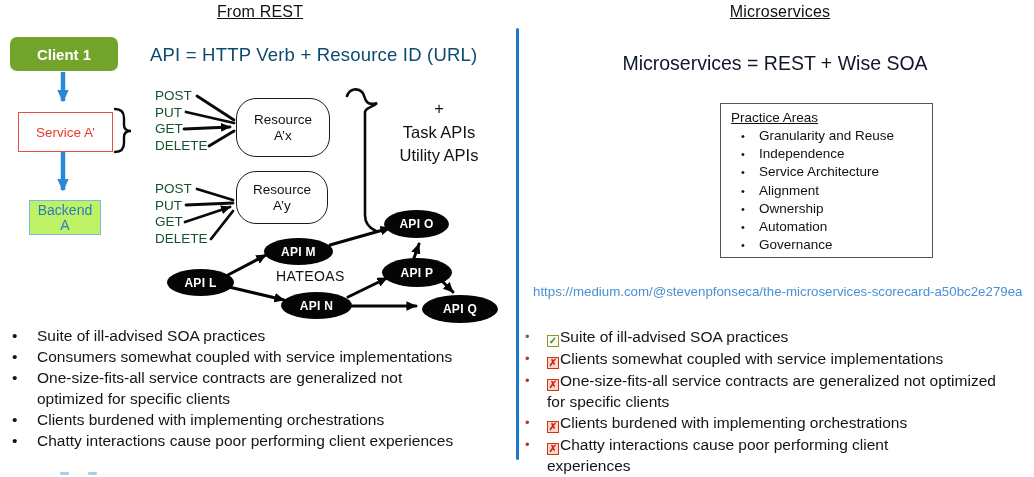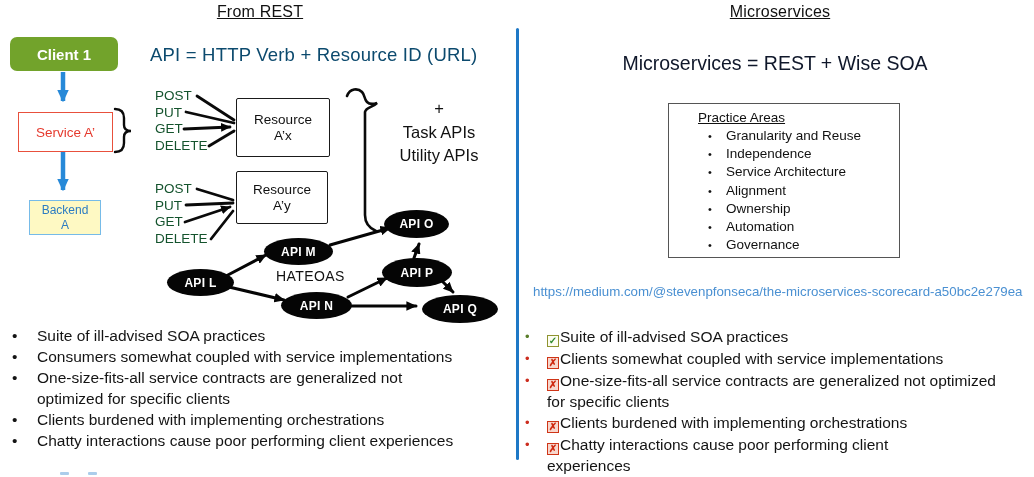--- a/index.html
+++ b/index.html
@@ -12,29 +12,29 @@
   
   .panel-title{font-size:16px;text-align:center;text-decoration:underline;letter-spacing:.2px;color:#111;}
   .formula{font-size:18.5px;color:#0c4a6e;letter-spacing:.2px;}
   .formula-right{font-size:19.5px;text-align:center;color:#0f172a;}
 
   
   .client-box{left:10px;top:37px;width:108px;height:34px;background:#72a32b;border-radius:7px;
               display:flex;align-items:center;justify-content:center;color:#fff;font-weight:bold;font-size:15px;}
   .service-box{left:18px;top:112px;width:93px;height:38px;border:1.5px solid #e8503c;background:#fff;
                display:flex;align-items:center;justify-content:center;color:#e53a2e;font-size:13.5px;}
-  .backend-box{left:29px;top:200px;width:70px;height:33px;border:1.5px solid #76bbe8;background:#fef9c3;
-               display:flex;align-items:center;justify-content:center;color:#2c7cc2;font-size:12px;
+  .backend-box{left:29px;top:200px;width:70px;height:33px;border:1.5px solid #76bbe8;background:#bef264;
+               display:flex;align-items:center;justify-content:center;color:#2c7cc2;font-size:14px;
                text-align:center;line-height:15px;white-space:pre-wrap;}
 
   
   .verbs{font-size:13.5px;line-height:16.5px;color:#14532d;}
 
   
-  .res-box{border:1.5px solid #1a1a1a;border-radius:2px;background:#fff;display:flex;align-items:center;
+  .res-box{border:1.5px solid #1a1a1a;border-radius:20px;background:#fff;display:flex;align-items:center;
            justify-content:center;text-align:center;font-size:13.5px;line-height:16px;white-space:pre-wrap;color:#111;}
 
   
   .entity-block{left:383px;top:97px;width:112px;text-align:center;font-size:16.5px;line-height:23.5px;color:#111;}
 
   .hateoas{left:276px;top:268px;font-size:14px;letter-spacing:.4px;color:#111;}
 
   
   .node{background:#050505;border-radius:50%;color:#fff;font-weight:bold;font-size:12px;
         display:flex;align-items:center;justify-content:center;letter-spacing:.3px;}
@@ -48,22 +48,22 @@
   .dot-green{color:#5a7d2a;}
   .dot-red{color:#cc2d1f;}
 
   
   .cb{display:inline-block;width:12px;height:12px;border:1.5px solid;box-sizing:border-box;
       font-size:10px;line-height:9px;text-align:center;font-weight:bold;margin-right:1px;vertical-align:-1.5px;}
   .cb-pass{border-color:#8f9430;color:#2f8a2f;background:#fdfdf2;}
   .cb-fail{border-color:#cf3517;color:#cf2a10;background:#f7d7cd;}
 
   
-  .practice-box{left:668px;top:103px;width:211px;height:153px;border:1.5px solid #555;background:#fff;
-                font-size:13.5px;color:#111;padding-left:19px;}
+  .practice-box{left:720px;top:103px;width:211px;height:153px;border:1.5px solid #555;background:#fff;
+                font-size:13.5px;color:#111;}
   .practice-heading{margin:6px 0 2px 10px;text-decoration:underline;}
   .prow{display:flex;margin-left:20px;line-height:18.2px;}
   .pdot{width:18px;flex:0 0 18px;font-size:11px;}
   .ptxt{flex:1;}
 
   .url-link{left:533px;top:284px;font-size:13.3px;color:#4a90d2;white-space:nowrap;text-decoration:none;}
 
   .divider{left:516px;top:28px;width:3px;height:432px;background:#1e78c6;border-radius:2px;}
 
   .artifact{height:3px;background:#9cc4e8;border-radius:1px;opacity:.85;}

